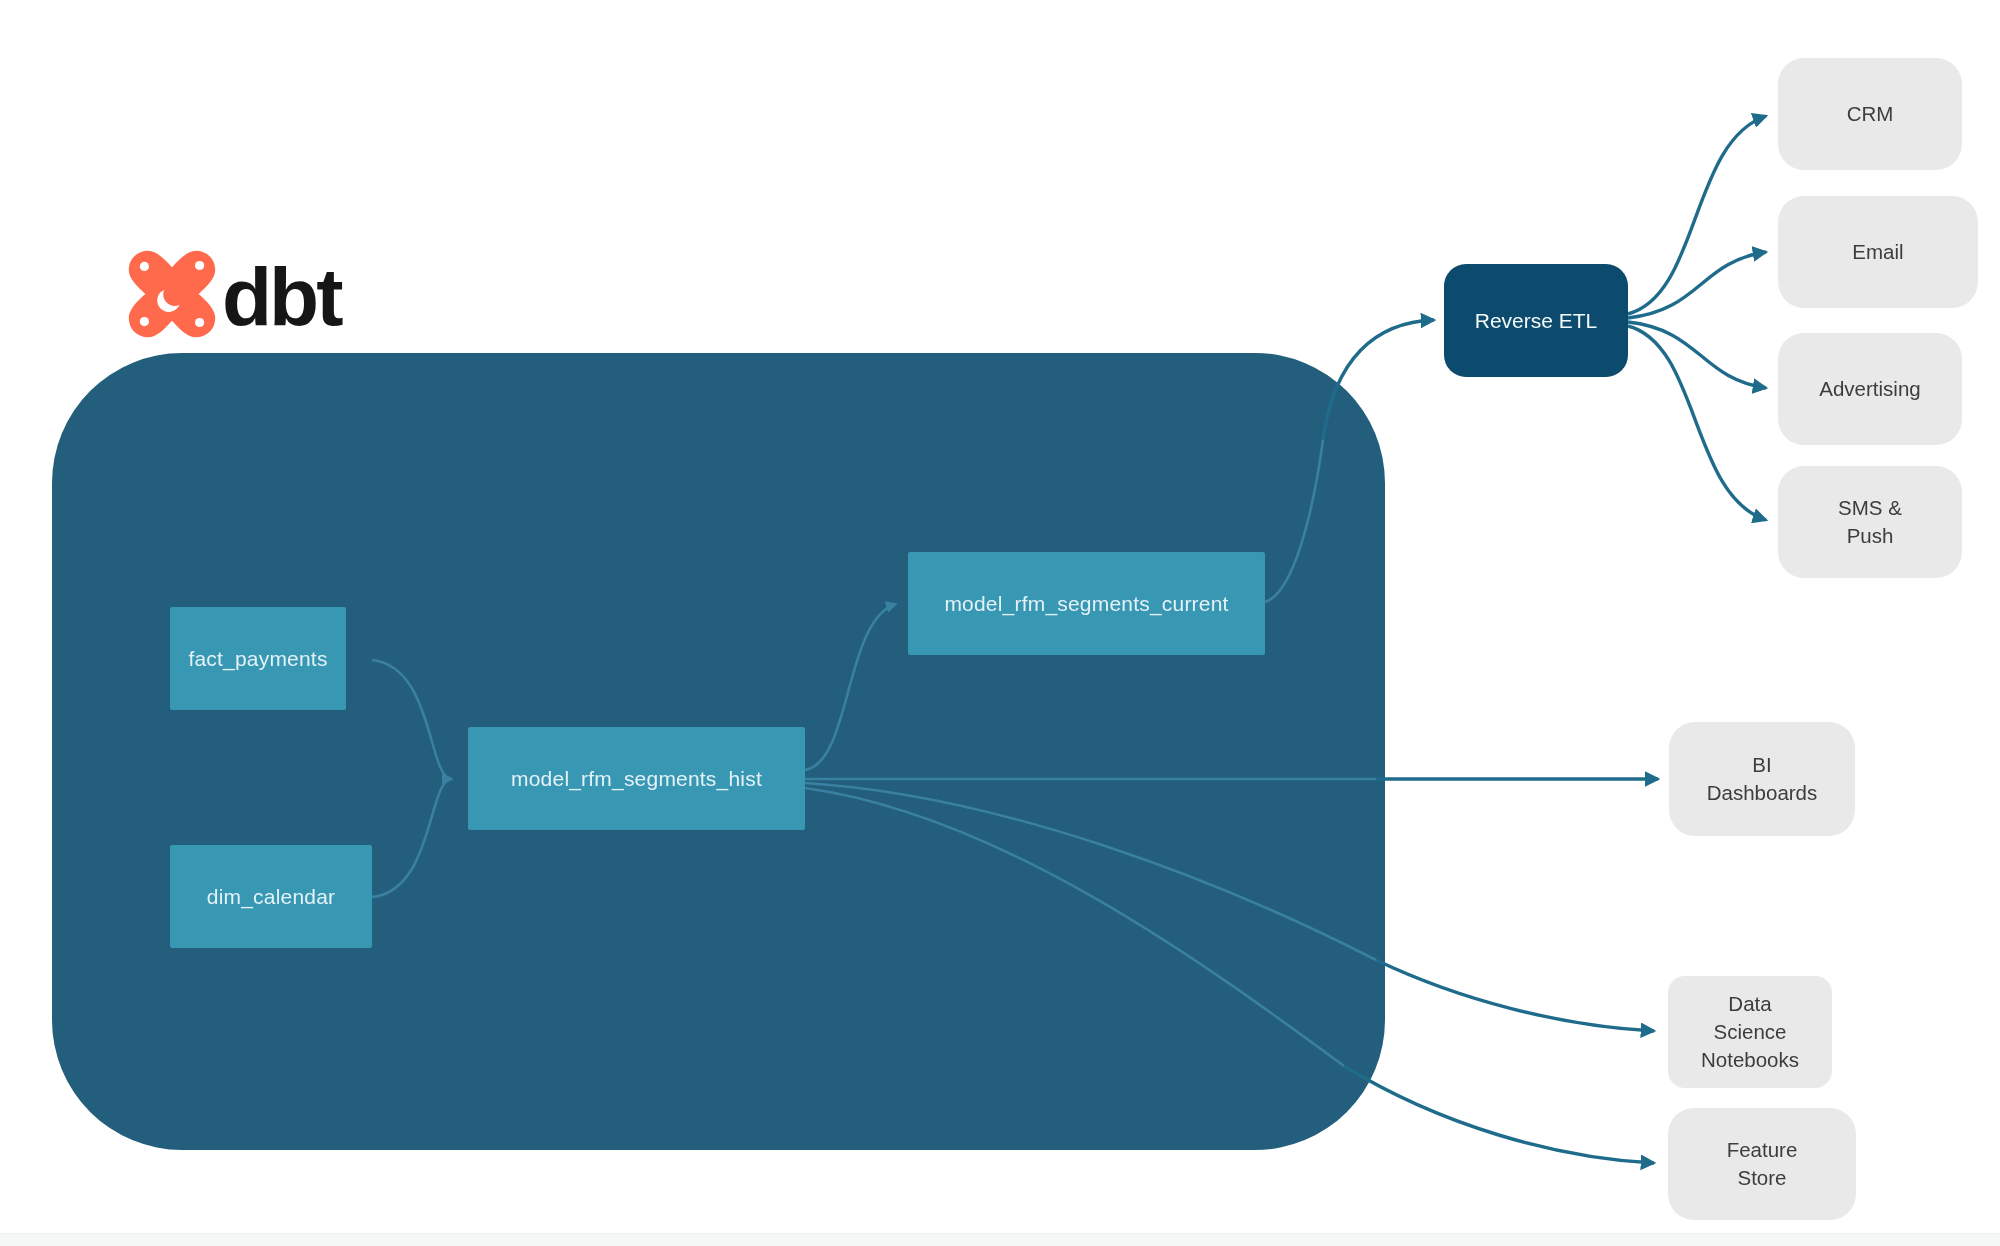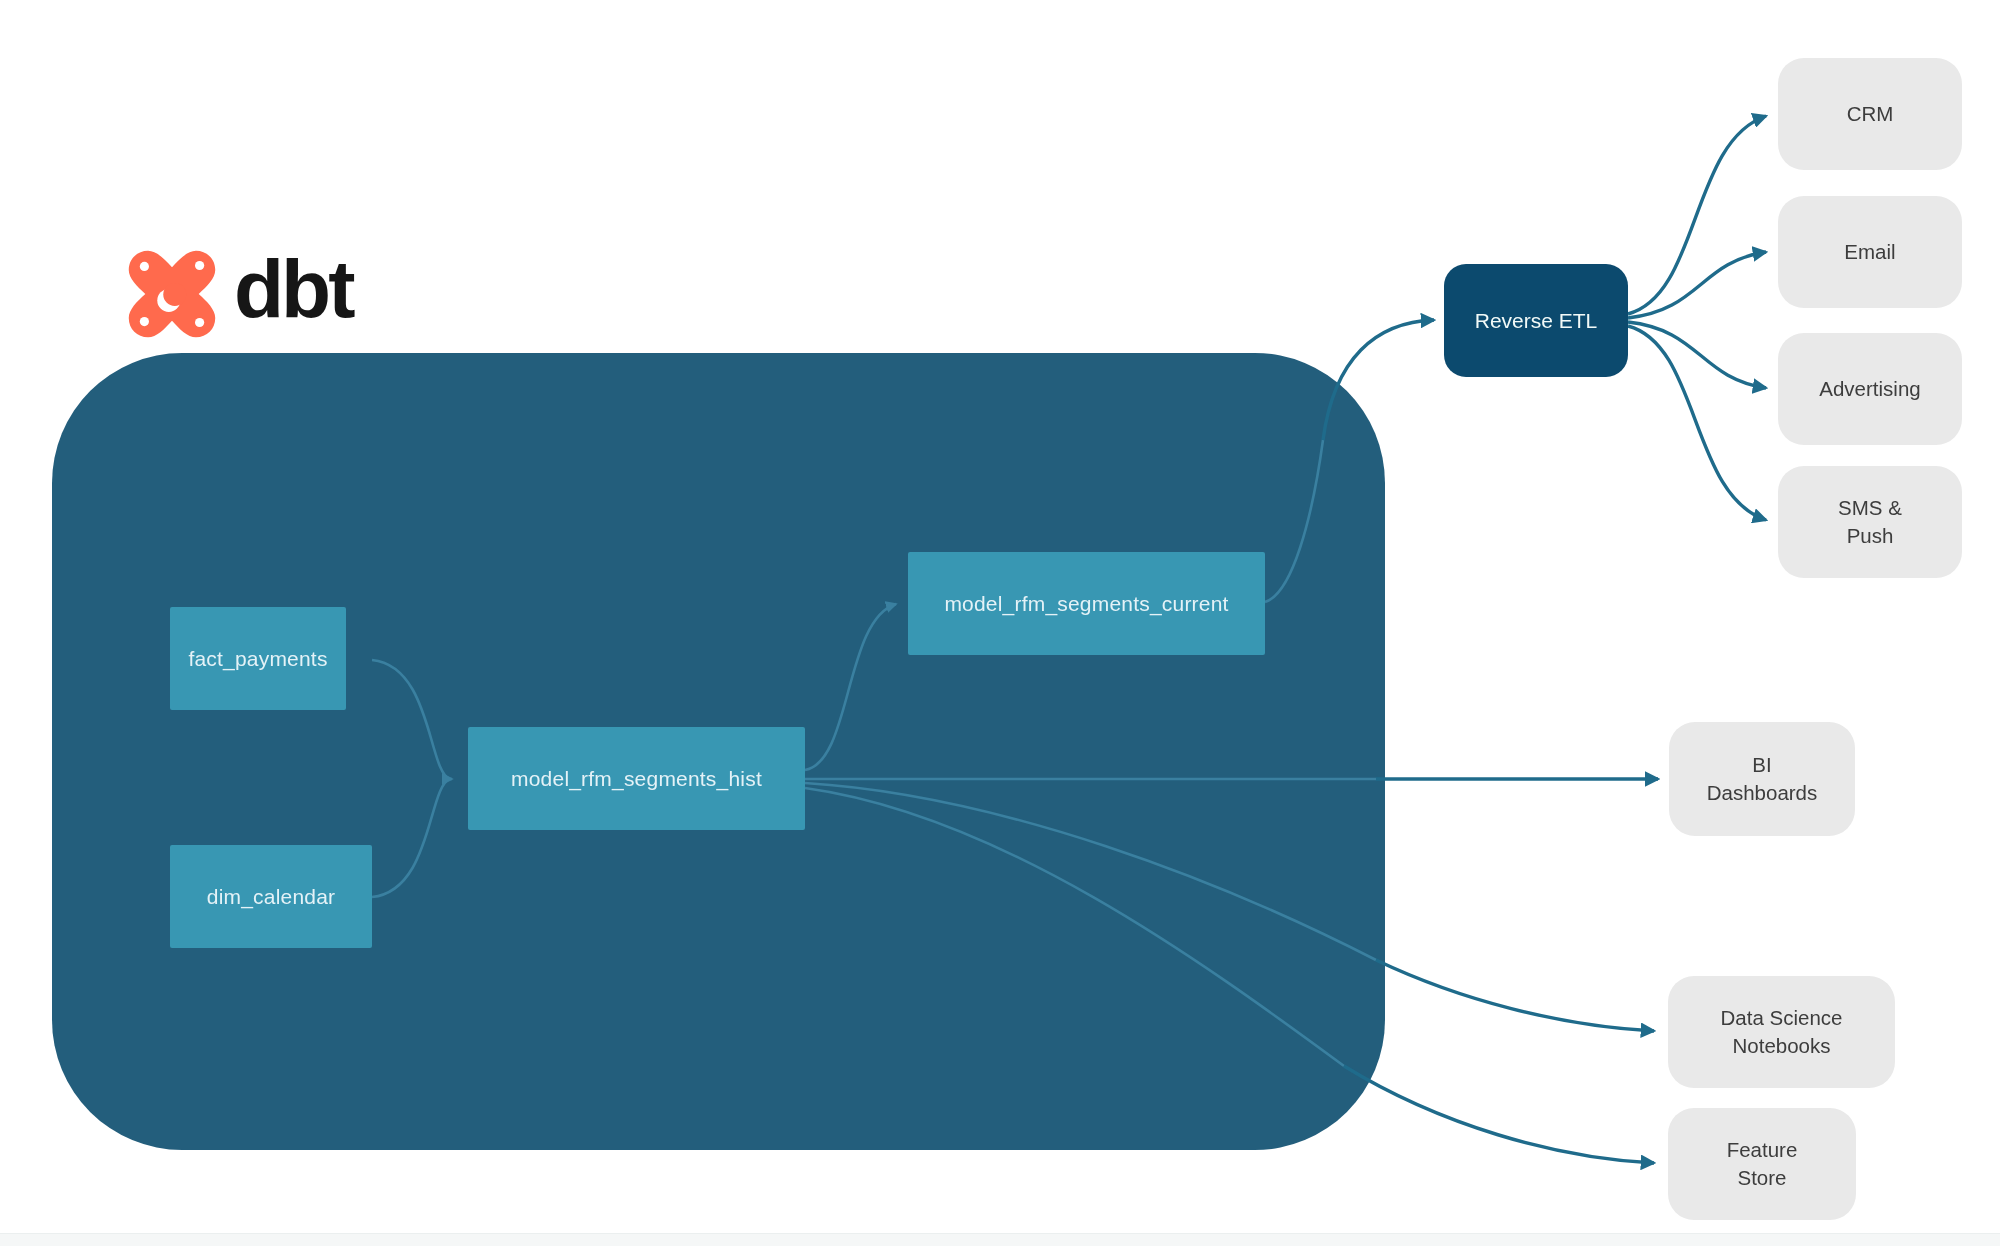--- a/index.html
+++ b/index.html
@@ -2,21 +2,21 @@
 <html><head>
 <meta charset="utf-8">
 <style>
   html,body{margin:0;padding:0;background:#ffffff;}
   #canvas{
     position:relative;width:2000px;height:1246px;overflow:hidden;background:#ffffff;
     font-family:"Liberation Sans","DejaVu Sans",sans-serif;
   }
   .abs{position:absolute;}
   
-  #logo{left:126px;top:248px;display:flex;align-items:flex-start;gap:16px;z-index:6;}
+  #logo{left:126px;top:248px;display:flex;align-items:flex-end;gap:4px;z-index:6;}
   #logo .logo-text{
     font-size:82px;font-weight:800;color:#161616;letter-spacing:-3px;line-height:1;
     padding-bottom:6px;
   }
   
   #warehouse{
     left:52px;top:353px;width:1333px;height:797px;background:#235e7c;border-radius:130px;z-index:1;
   }
   
   .node{
@@ -32,25 +32,25 @@
     left:1444px;top:264px;width:184px;height:113px;background:#0c4a6e;border-radius:22px;
     color:#f2faf8;font-size:21px;display:flex;align-items:center;justify-content:center;z-index:4;
   }
   
   .dest{
     background:#e9e9e9;border-radius:26px;color:#3d3d3d;font-size:20.5px;line-height:1.35;
     display:flex;align-items:center;justify-content:center;text-align:center;z-index:4;padding:0 34px;
     box-sizing:border-box;
   }
   #dest-crm{left:1778px;top:58px;width:184px;height:112px;}
-  #dest-email{left:1778px;top:196px;width:184px;height:112px;}
+  #dest-email{left:1778px;top:196px;width:200px;height:112px;}
   #dest-advertising{left:1778px;top:333px;width:184px;height:112px;}
   #dest-sms{left:1778px;top:466px;width:184px;height:112px;}
   #dest-bi{left:1669px;top:722px;width:186px;height:114px;}
-  #dest-ds{left:1668px;top:976px;width:227px;height:112px;}
+  #dest-ds{left:1668px;top:976px;width:164px;height:112px;border-radius:17px;}
   #dest-fs{left:1668px;top:1108px;width:188px;height:112px;}
   
   #connections{left:0;top:0;width:2000px;height:1246px;z-index:2;pointer-events:none;}
   .edge-in{stroke:#3a80a0;stroke-width:2.6;fill:none;}
   .edge-out{stroke:#1f6b8b;stroke-width:3.4;fill:none;}
   
   #footer-strip{left:0;top:1233px;width:2000px;height:13px;background:#f5f7f7;border-top:1px solid #ebefef;z-index:0;}
 </style>
 </head>
 <body>

